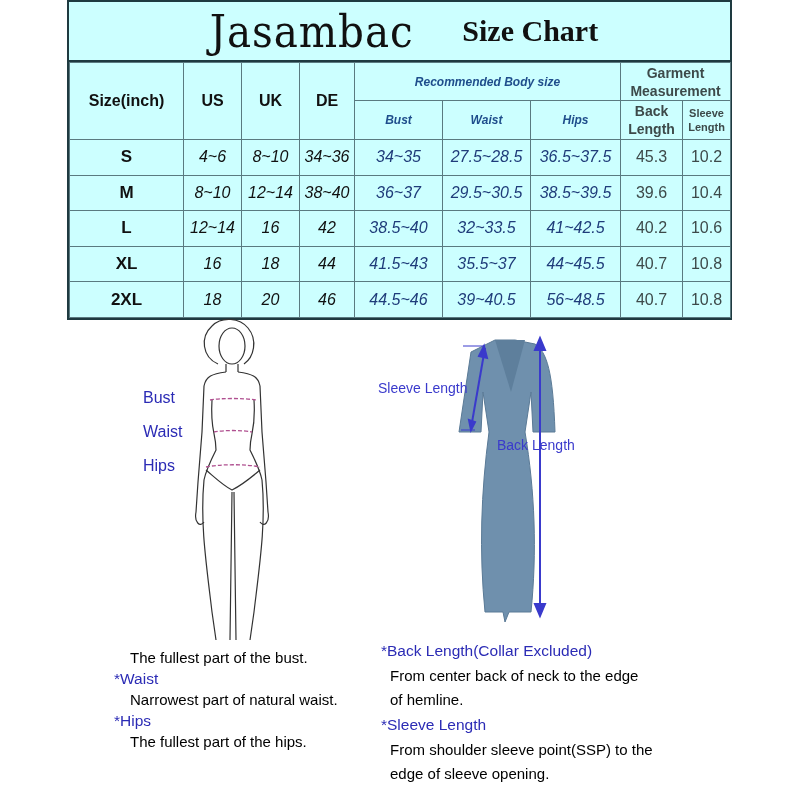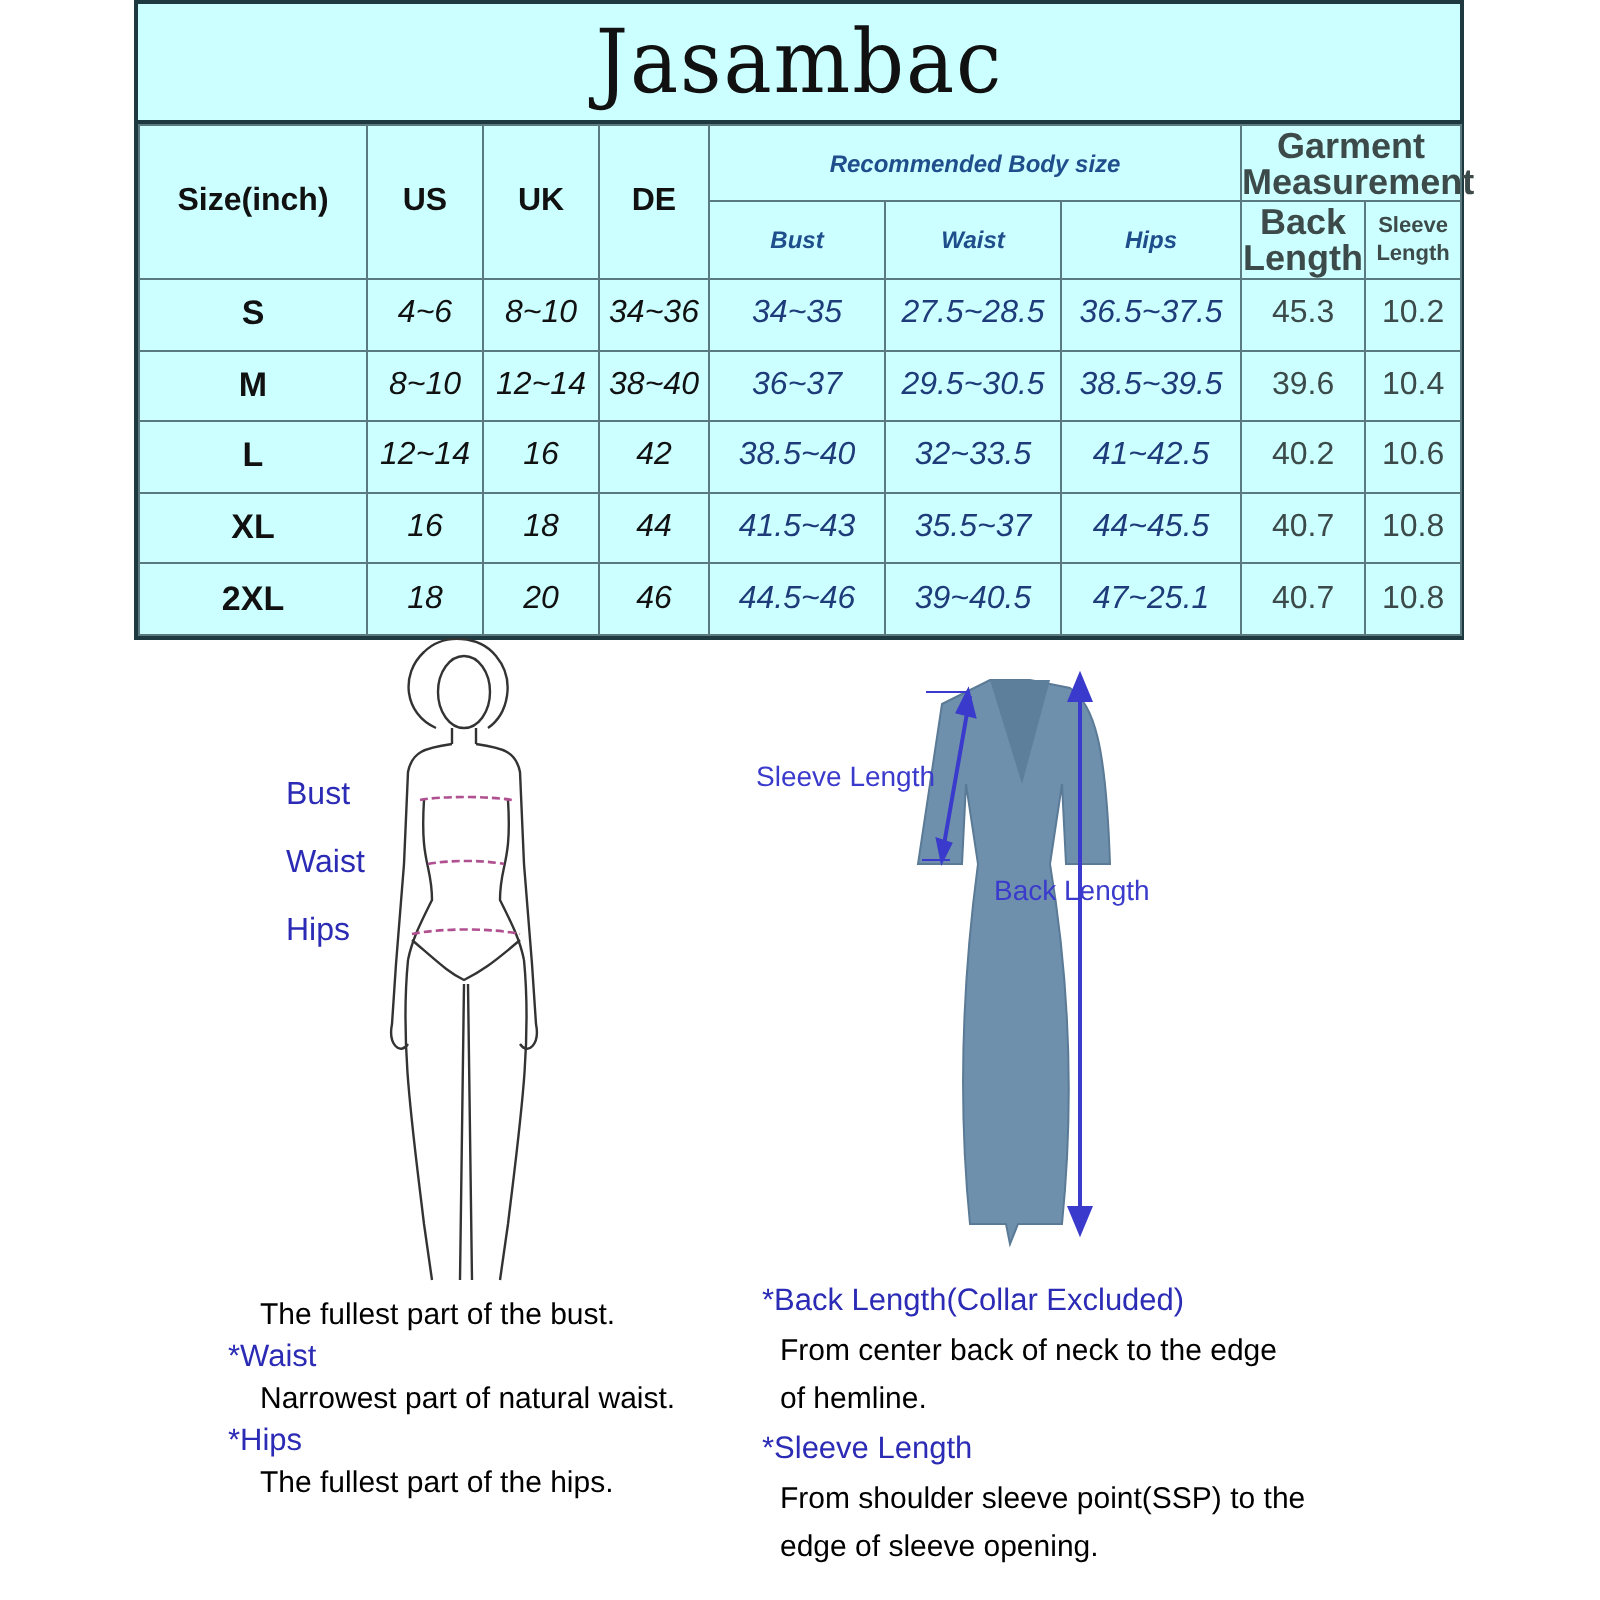--- a/index.html
+++ b/index.html
@@ -14,38 +14,39 @@
   td, th { border:1px solid #5a7a80; text-align:center; padding:0; font-weight:normal; }
   th { font-weight:bold; color:#111; }
   .h1 th { height:37px; }
   .h2 th { height:38px; }
   tbody td { height:34.6px; font-size:16px; font-style:italic; color:#111; }
   tbody td.size { font-style:normal; font-weight:bold; font-size:17px; }
   .blue { color:#1f3c7a !important; font-style:italic; }
   .grey { color:#3d4a4a !important; font-style:normal !important; }
   .hdr-blue { color:#1f4e8c; font-style:italic; font-size:12px; }
   .hdr-big { font-size:16px; }
-  .hdr-grey { color:#3d4a4a; font-size:18px; line-height:18px; }
+  .hdr-grey { color:#3d4a4a; font-size:14px; line-height:18px; }
   .hdr-small { color:#3d4a4a; font-size:11px; line-height:14px; }
 
   .figure-left { position:absolute; left:140px; top:312px; width:190px; height:330px; }
   .figure-right { position:absolute; left:375px; top:312px; width:240px; height:320px; }
   .label-blue { position:absolute; color:#2b2bb5; font-size:16px; }
   .dress-label { position:absolute; color:#3a3acc; font-size:14px; }
 
   .notes { position:absolute; font-size:15px; }
   .note-h { color:#2b2bb5; font-size:15.5px; margin:0; }
   .note-t { color:#000000; margin:0 0 0 16px; line-height:24px; }
 </style>
 </head>
 <body>
 
 <div class="chart">
   <div class="title-row">
     <span class="brand">Jasambac</span>
+    <span class="title">Size Chart</span>
   </div>
   <table>
     <colgroup>
       <col style="width:114px">
         <col style="width:58px">
         <col style="width:58px">
         <col style="width:55px">
       <col style="width:88px">
         <col style="width:88px">
         <col style="width:90px">
@@ -114,21 +115,21 @@
         <td class="grey">40.7</td>
         <td class="grey">10.8</td>
       </tr>
       <tr>
         <td class="size">2XL</td>
         <td>18</td>
         <td>20</td>
         <td>46</td>
         <td class="blue">44.5~46</td>
         <td class="blue">39~40.5</td>
-        <td class="blue">47~25.1</td>
+        <td class="blue">56~48.5</td>
         <td class="grey">40.7</td>
         <td class="grey">10.8</td>
       </tr>
     </tbody>
   </table>
 </div>
 
 <div class="figure-left">
   <svg width="190" height="330" viewBox="0 0 190 330">
     <g fill="none" stroke="#333" stroke-width="1.2">

